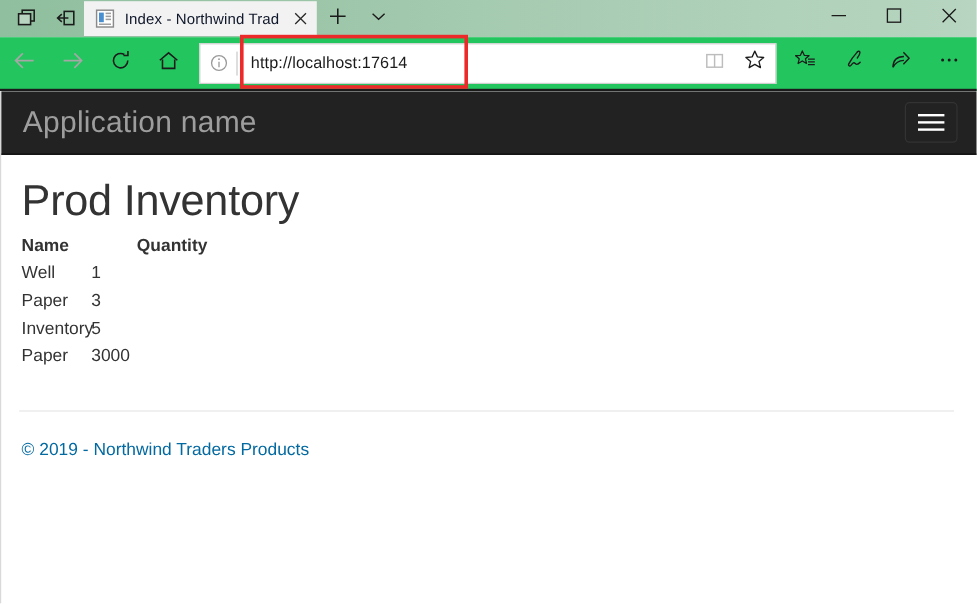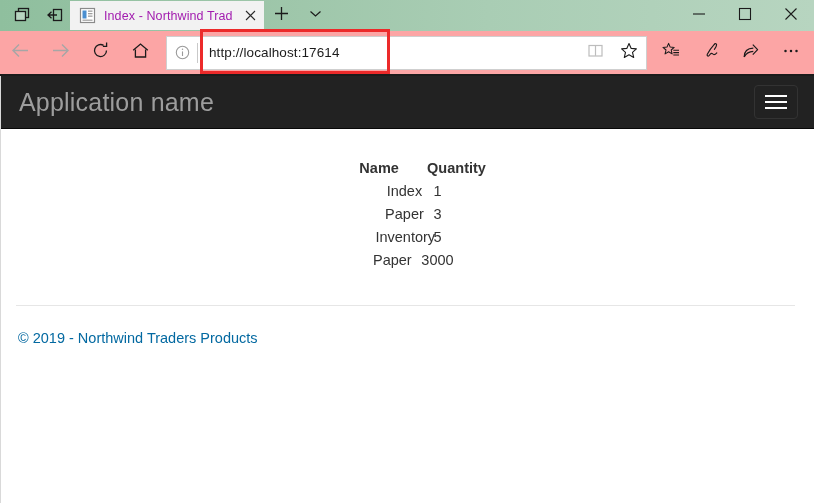--- a/index.html
+++ b/index.html
@@ -58,21 +58,21 @@
     box-sizing: border-box;
   }
   .tab-favicon {
     width: 17px;
     height: 17px;
     flex: 0 0 auto;
     margin-right: 8px;
   }
   .tab-title {
     font-size: 12.5px;
-    color: #a21caf;
+    color: #0f172a;
     white-space: nowrap;
     overflow: hidden;
     flex: 1 1 auto;
     letter-spacing: .1px;
   }
   .tab-close {
     width: 16px;
     height: 16px;
     flex: 0 0 auto;
     margin-left: 2px;
@@ -99,21 +99,21 @@
     height: 31px;
     display: flex;
     align-items: center;
     justify-content: center;
   }
 
   
   .toolbar {
     position: relative;
     height: 45px;
-    background: #fca5a5;
+    background: #22c55e;
     display: flex;
     align-items: center;
     border-bottom: 2px solid #1b1b1b;
     box-sizing: border-box;
   }
   .nav-btn {
     width: 40px;
     height: 40px;
     display: flex;
     align-items: center;
@@ -237,26 +237,25 @@
   .page-title {
     font-size: 36px;
     font-weight: 400;
     color: #333333;
     margin: 18px 0 0 2px;
     line-height: 1.1;
     letter-spacing: -.2px;
   }
 
   .inv {
-    margin-top: 28px;
+    margin-top: 7px;
     margin-left: 2px;
     font-size: 14.5px;
     color: #333333;
     line-height: 23px;
-    text-align: center;
   }
   .inv-head {
     font-weight: bold;
   }
   .col-name {
     display: inline-block;
     width: 96px;
     vertical-align: top;
   }
   .inv-row .col-name {
@@ -476,28 +475,29 @@
       <span class="brand">Application name</span>
       <button class="navbar-toggle">
         <span></span>
         <span></span>
         <span></span>
       </button>
     </div>
 
     <div class="container">
 
+      <h1 class="page-title">Prod Inventory</h1>
 
       <div class="inv">
         <div class="inv-head">
           <span class="col-name">Name</span><span>Quantity</span>
         </div>
 
         <div class="inv-row">
-          <span class="col-name">Index</span><span class="col-qty">1</span>
+          <span class="col-name">Well</span><span class="col-qty">1</span>
         </div>
         <div class="inv-row">
           <span class="col-name">Paper</span><span class="col-qty">3</span>
         </div>
         <div class="inv-row">
           <span class="col-name">Inventory</span><span class="col-qty">5</span>
         </div>
         <div class="inv-row">
           <span class="col-name">Paper</span><span class="col-qty">3000</span>
         </div>

